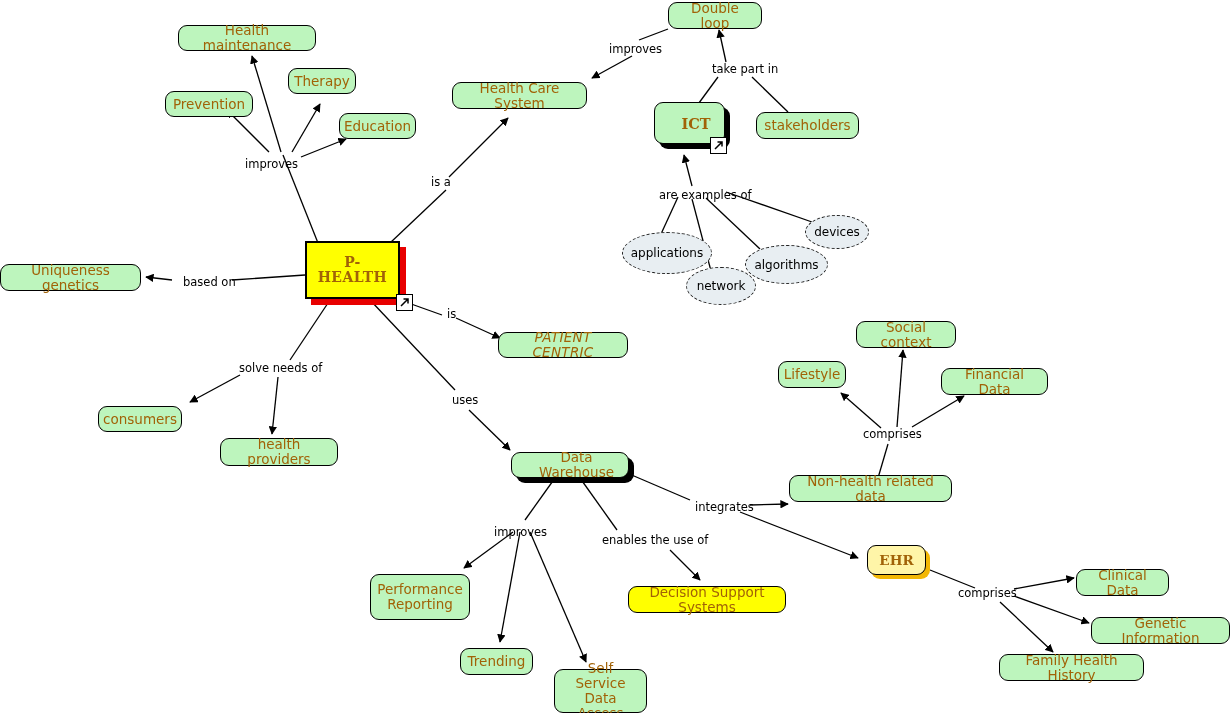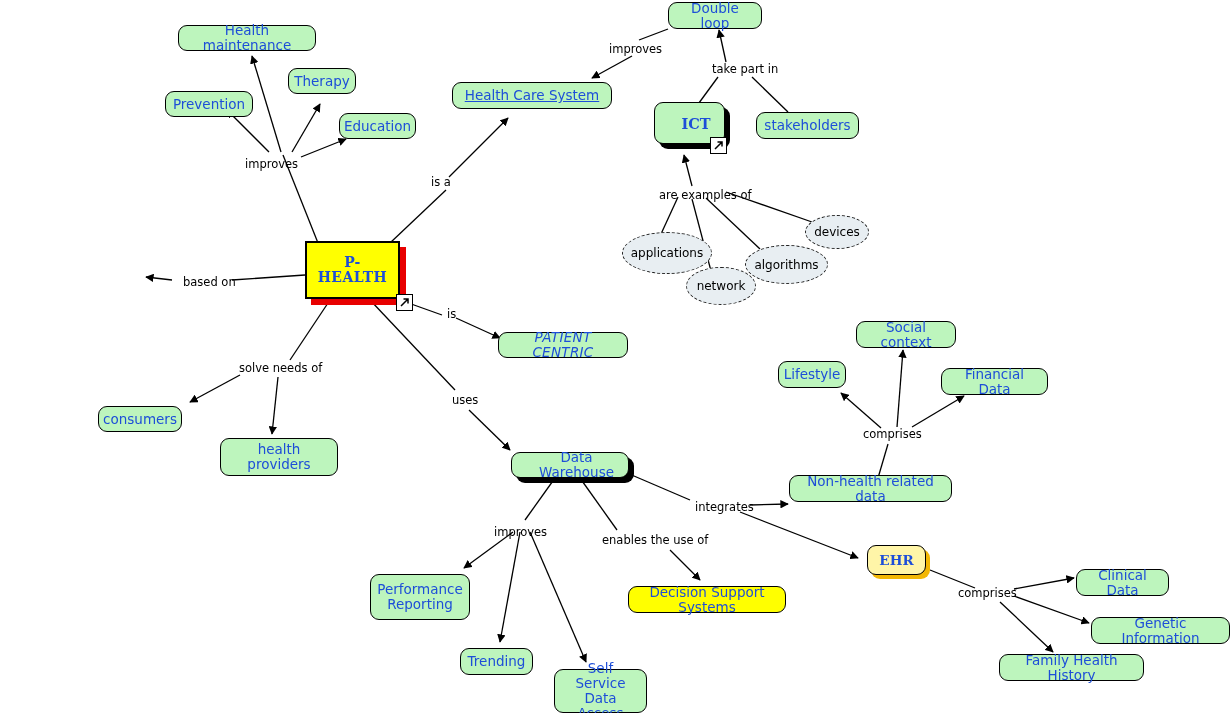--- a/index.html
+++ b/index.html
@@ -10,21 +10,21 @@
 
   
   .node{
     position:absolute;
     box-sizing:border-box;
     display:flex;align-items:center;justify-content:center;
     text-align:center;
     border:1.3px solid #000;
     border-radius:9px;
     background:#bdf5bd;
-    color:#1d4ed8;
+    color:#a16207;
     font-size:13.5px;
     line-height:15px;
     padding:3px 9px;
     white-space:pre-line;
     z-index:5;
   }
   .node.green{background:#bdf5bd;}
   .node.yellow{background:#ffff00;}
   .node.paleyellow{background:#fff5a8;}
   .node.italic{font-style:italic;letter-spacing:.3px;}
@@ -174,21 +174,21 @@
   </div>
 
   <div class="node green" style="left:165px;top:91px;width:88px;height:26px;">
     <span>Prevention</span>
   </div>
 
   <div class="node green" style="left:339px;top:113px;width:77px;height:26px;">
     <span>Education</span>
   </div>
 
-  <div class="node green" style="left:452px;top:82px;width:160px;height:27px;text-decoration:underline;">
+  <div class="node green" style="left:452px;top:82px;width:135px;height:27px;">
     <span>Health Care System</span>
   </div>
 
   <div class="node green" style="left:668px;top:2px;width:94px;height:27px;">
     <span>Double loop</span>
   </div>
 
   <div class="node green ict shadow-black" style="left:654px;top:102px;width:71px;height:42px;">
     <span>ICT</span>
   </div>
@@ -208,39 +208,42 @@
   <div class="ellipse-node" style="left:686px;top:267px;width:70px;height:38px;">
     <span>network</span>
   </div>
   <div class="ellipse-node" style="left:745px;top:245px;width:83px;height:39px;">
     <span>algorithms</span>
   </div>
   <div class="ellipse-node" style="left:805px;top:215px;width:64px;height:34px;">
     <span>devices</span>
   </div>
 
+  <div class="node green" style="left:0px;top:264px;width:141px;height:27px;">
+    <span>Uniqueness genetics</span>
+  </div>
 
   <div class="node phealth" style="left:305px;top:241px;width:95px;height:58px;">
     <span>P-HEALTH</span>
   </div>
   <div class="badge" style="left:396px;top:294px;">
     <svg width="11" height="11" viewBox="0 0 11 11">
       <path d="M2 9 L9 2 M4.5 2 L9 2 L9 6.5" stroke="#000" stroke-width="1.5" fill="none"></path>
     </svg>
   </div>
 
   <div class="node green italic" style="left:498px;top:332px;width:130px;height:26px;">
     <span>PATIENT CENTRIC</span>
   </div>
 
   <div class="node green" style="left:98px;top:406px;width:84px;height:26px;">
     <span>consumers</span>
   </div>
 
-  <div class="node green" style="left:220px;top:438px;width:118px;height:38px;">
+  <div class="node green" style="left:220px;top:438px;width:118px;height:28px;">
     <span>health providers</span>
   </div>
 
   <div class="node green shadow-black" style="left:511px;top:452px;width:118px;height:26px;">
     <span>Data Warehouse</span>
   </div>
 
   <div class="node green" style="left:370px;top:574px;width:100px;height:46px;">
     <span>Performance
 Reporting</span>

